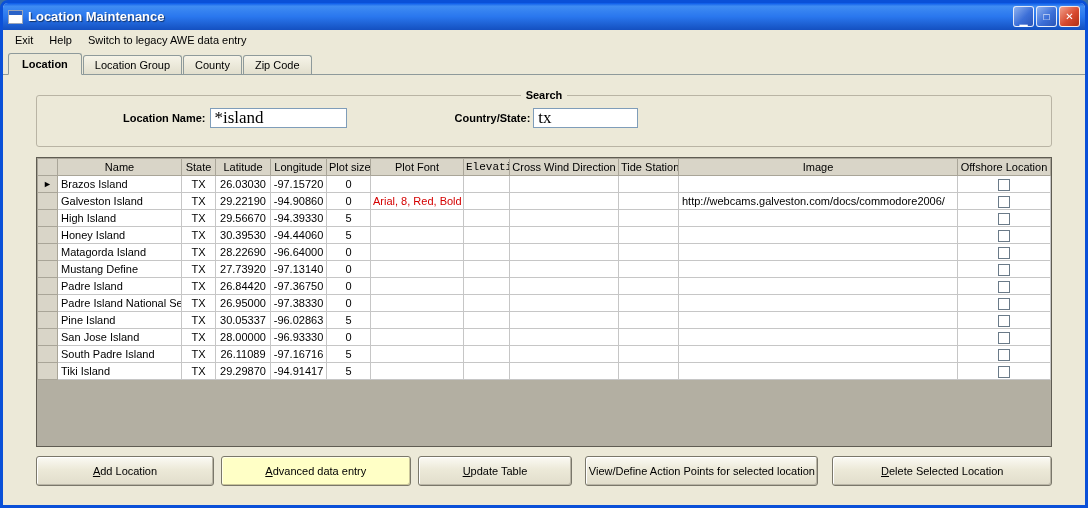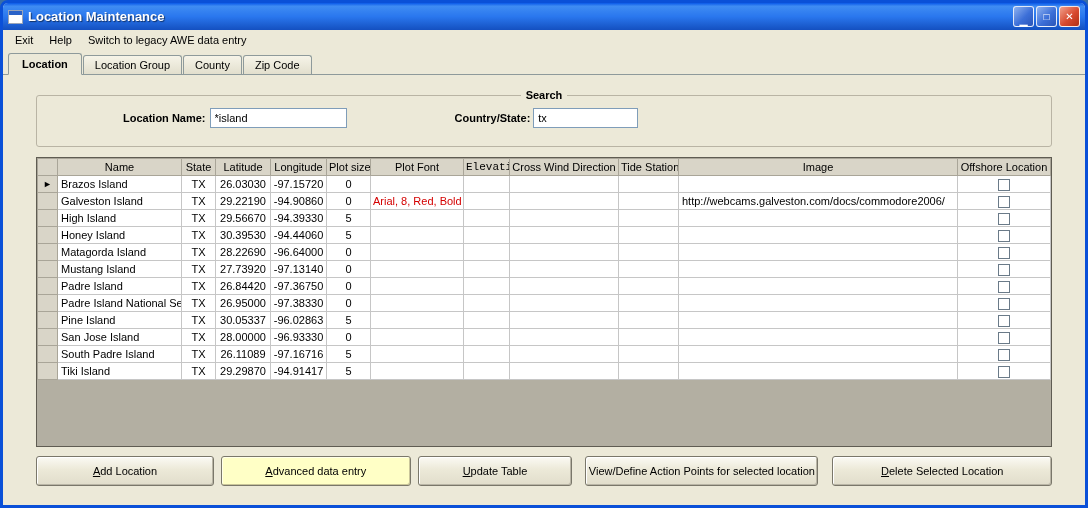--- a/index.html
+++ b/index.html
@@ -42,21 +42,21 @@
   .tab.active { font-weight:bold; background:#ece9d8; padding:4px 13px; margin-bottom:-1px; border-bottom:1px solid #ece9d8; z-index:2;margin-top:32px; }
 
   
   .content { flex:1; padding:14px 33px 0; }
 
   
   .search-box { border:1px solid #b9b4a4; border-radius:3px; height:58px; }
   .search-box legend { margin:0 auto; padding:0 5px; font-size:11px; font-weight:bold; }
   .search-row { display:flex; align-items:center; padding:7px 0 0 86px; }
   .search-row label { font-size:11px; font-weight:bold; white-space:nowrap; }
-  .tbox { border:1px solid #7f9db9; background:#fff; height:20px; font-size:11px; font-family:Liberation Sans, sans-serif; padding:1px 4px; }
+  .tbox { border:1px solid #7f9db9; background:#fff; height:20px; font-size:17px; font-family:Liberation Serif, serif; padding:1px 4px; }
   .tbox.loc { width:137px; margin-left:4px; }
   .tbox.state { width:105px; margin-left:3px; }
   .lbl2 { margin-left:108px; }
 
   
   .grid-wrap { margin-top:10px; height:290px; border:1px solid #5f5c52; background:#b3afa2; overflow:hidden; }
   table { border-collapse:collapse; table-layout:fixed; width:100%; }
   th, td { height:17px; font-size:11px; font-weight:normal; overflow:hidden; white-space:nowrap; padding:0 2px; }
   th { background:#d9d5c8; border:1px solid #a9a598; text-align:center; }
   td { background:#fff; border:1px solid #c6c6c6; }
@@ -213,21 +213,21 @@
               <td class="c-plot_size">0</td>
               <td class="c-plot_font"></td>
               <td class="c-elevation"></td>
               <td class="c-cross_wind_direction"></td>
               <td class="c-tide_station"></td>
               <td class="c-image"></td>
               <td class="c-offshore"><span class="checkbox"></span></td>
             </tr>
             <tr>
               <td class="sel"></td>
-              <td class="c-name">Mustang Island</td>
+              <td class="c-name">Mustang Define</td>
               <td class="c-state">TX</td>
               <td class="c-latitude">27.73920</td>
               <td class="c-longitude">-97.13140</td>
               <td class="c-plot_size">0</td>
               <td class="c-plot_font"></td>
               <td class="c-elevation"></td>
               <td class="c-cross_wind_direction"></td>
               <td class="c-tide_station"></td>
               <td class="c-image"></td>
               <td class="c-offshore"><span class="checkbox"></span></td>

